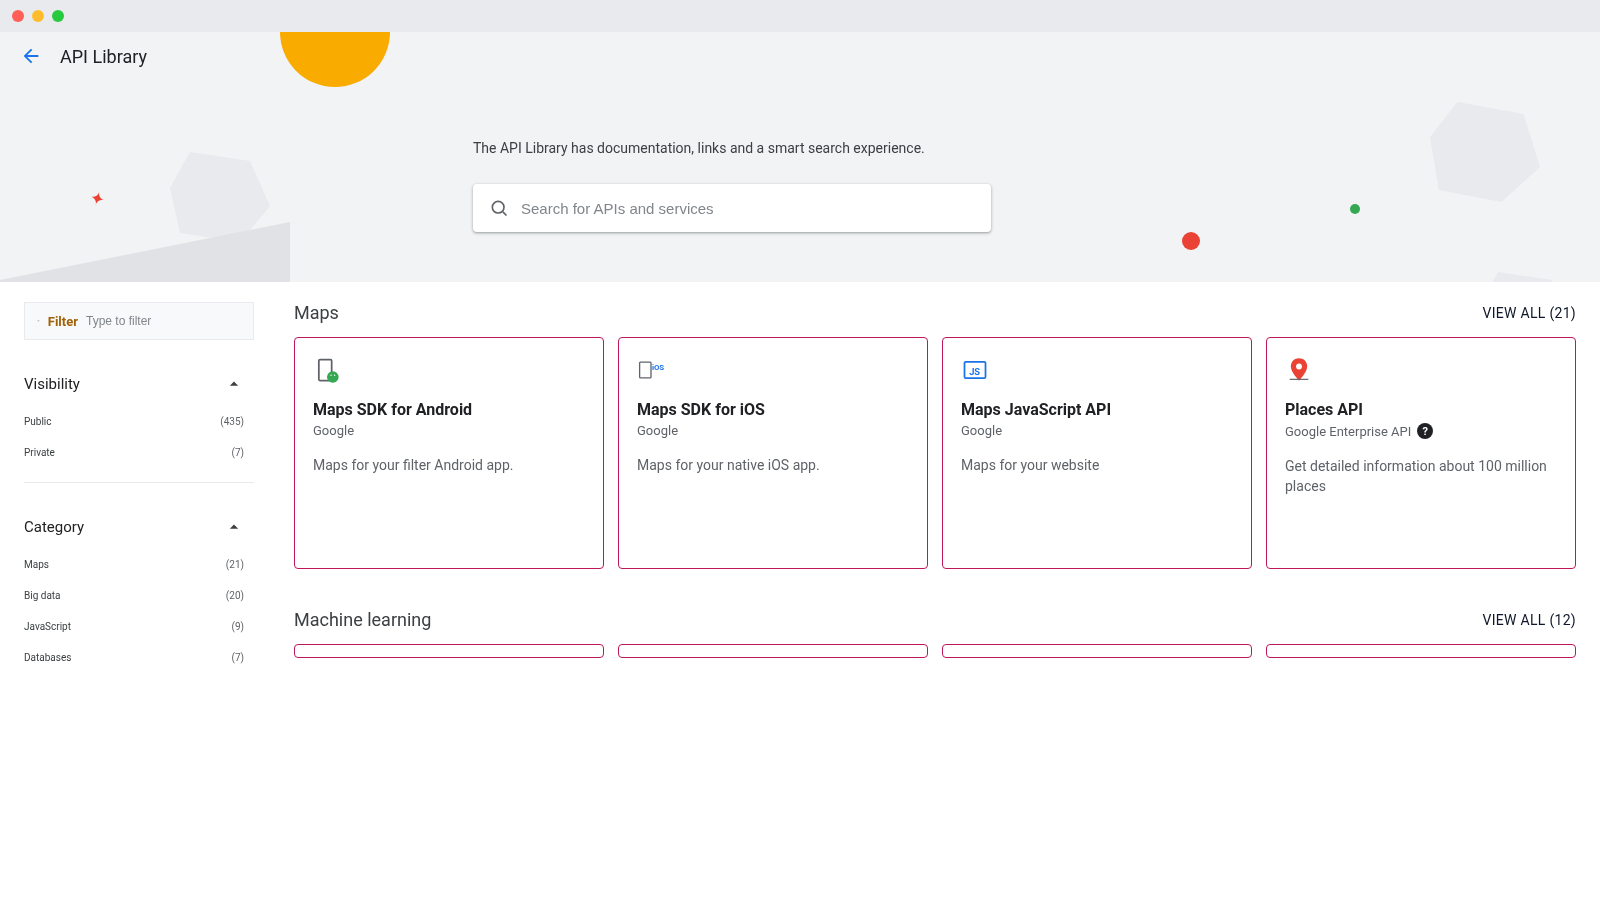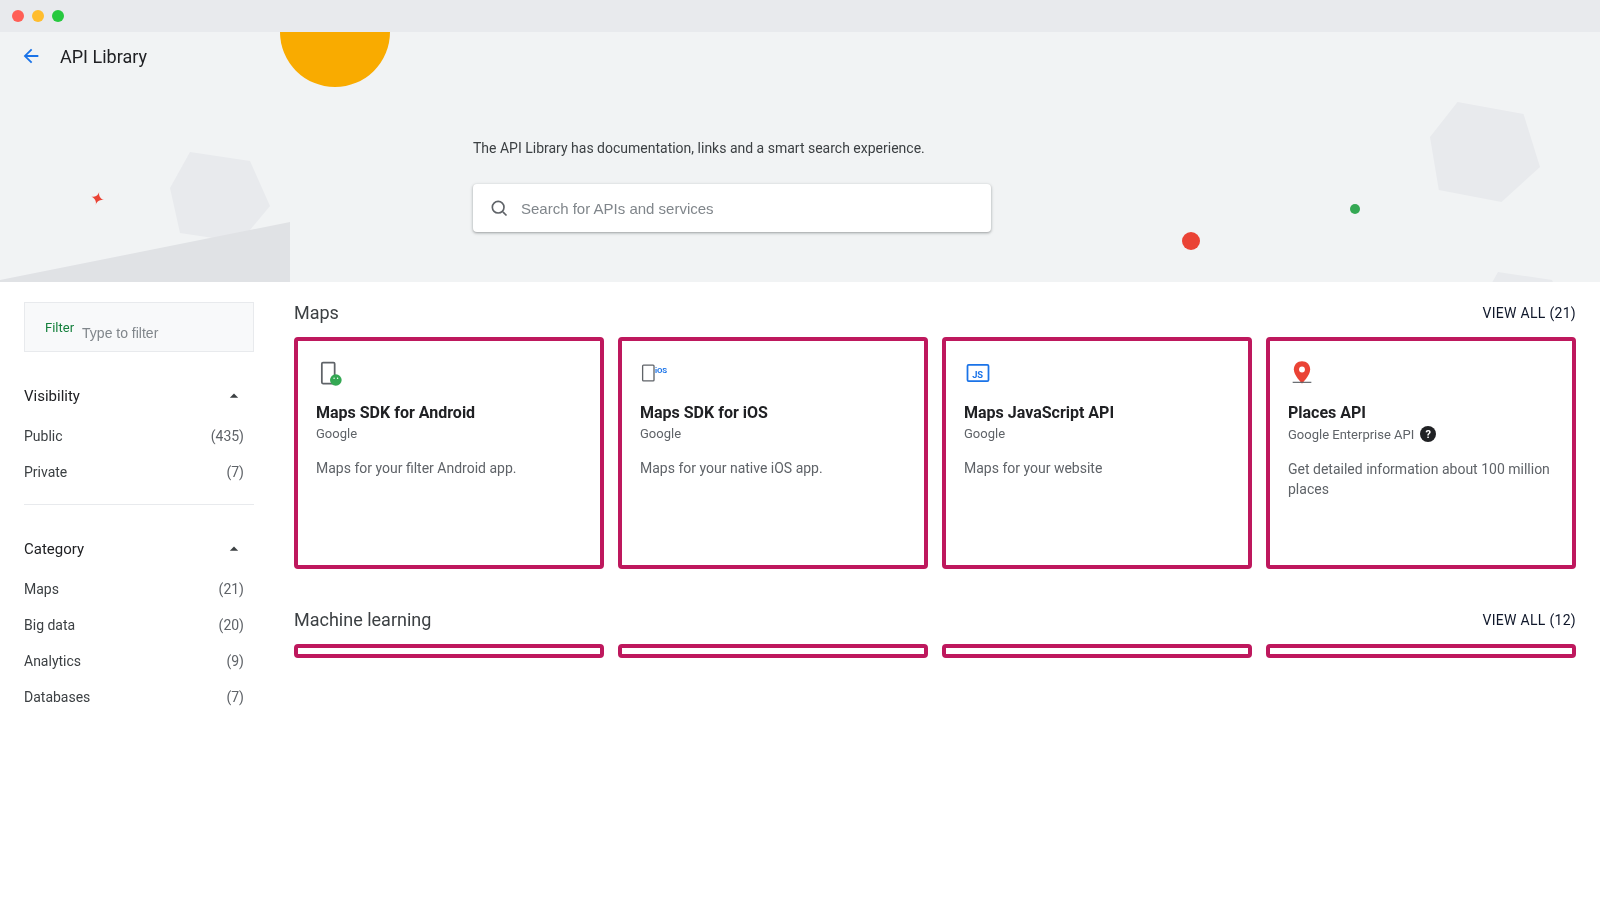--- a/index.html
+++ b/index.html
@@ -104,47 +104,47 @@
     }
     .sidebar {
       width: 266px; padding: 20px 12px 0 24px;
       flex-shrink: 0;
     }
     .filter-box {
       border:1px solid #e8eaed; background:#f8f9fa;
       display:flex; align-items:center; padding: 10px 12px; gap:8px;
       font-size:13px;
     }
-    .filter-box .flabel { font-weight:400; color:#15803d;}
-    .filter-box input { border:none; outline:none; background:transparent; flex:1; font-size:14px;margin-top:12px;}
+    .filter-box .flabel { font-weight:700; color:#a16207;}
+    .filter-box input { border:none; outline:none; background:transparent; flex:1; font-size:12px;}
     .filter-box input::placeholder { color:#80868b; }
     .side-section { margin-top: 28px; }
     .side-section-header {
       display:flex; align-items:center; justify-content:space-between;
       font-size:15px; color:#202124; padding: 6px 10px 6px 0; cursor:pointer;
     }
     .side-items { margin-top:6px; }
     .side-row {
       display:flex; justify-content:space-between; align-items:flex-end;
-      font-size:14px; color:#3c4043; padding: 10px 10px 10px 0; cursor:pointer;
+      font-size:10px; color:#3c4043; padding: 10px 10px 10px 0; cursor:pointer;
     }
     .side-row .count { color:#5f6368; }
     .side-divider { border-top:1px solid #e8eaed; margin: 14px 0 0 0; }
 
     .content { flex:1; padding: 20px 24px 0 28px; }
     .section-header {
       display:flex; align-items:center; justify-content:space-between;
       margin-bottom: 14px;
     }
     .section-title { font-size: 18px; color:#3c4043; font-weight:400; }
     .view-all { color:#0f172a; font-size:14px; font-weight:400; letter-spacing:.3px; cursor:pointer;}
 
     .cards { display:flex; gap:14px; }
     .card {
-      flex:1; border:4px solid #be185d; border-radius:4px;
+      flex:1; border:1px solid #be185d; border-radius:4px;
       padding: 18px 18px; height: 232px;
       cursor:pointer; background:#fff;
     }
     .card-icon { width:28px; height:28px; margin-bottom:16px; display:flex; align-items:center; justify-content:center;}
     .card-title { font-size:16px; color:#202124; margin-bottom:4px;font-weight:bold; }
     .card-vendor { font-size:13px; color:#5f6368; margin-bottom:18px; display:flex; align-items:center; gap:6px;}
     .card-desc { font-size:14px; color:#5f6368; line-height:1.4; }
     .info-badge { width:16px; height:16px; background:#202124; color:#fff; border-radius:50%; font-size:11px; display:inline-flex; align-items:center; justify-content:center; font-weight:bold;}
 
     .section2 { margin-top: 40px; }
@@ -297,21 +297,21 @@
       <div class="side-items" id="cat-items">
           <div class="side-row">
             <span>Maps</span>
             <span class="count">(21)</span>
           </div>
           <div class="side-row">
             <span>Big data</span>
             <span class="count">(20)</span>
           </div>
           <div class="side-row">
-            <span>Analytics</span>
+            <span>JavaScript</span>
             <span class="count">(9)</span>
           </div>
           <div class="side-row">
             <span>Databases</span>
             <span class="count">(7)</span>
           </div>
         </div>
     </div>
   </div>
 

